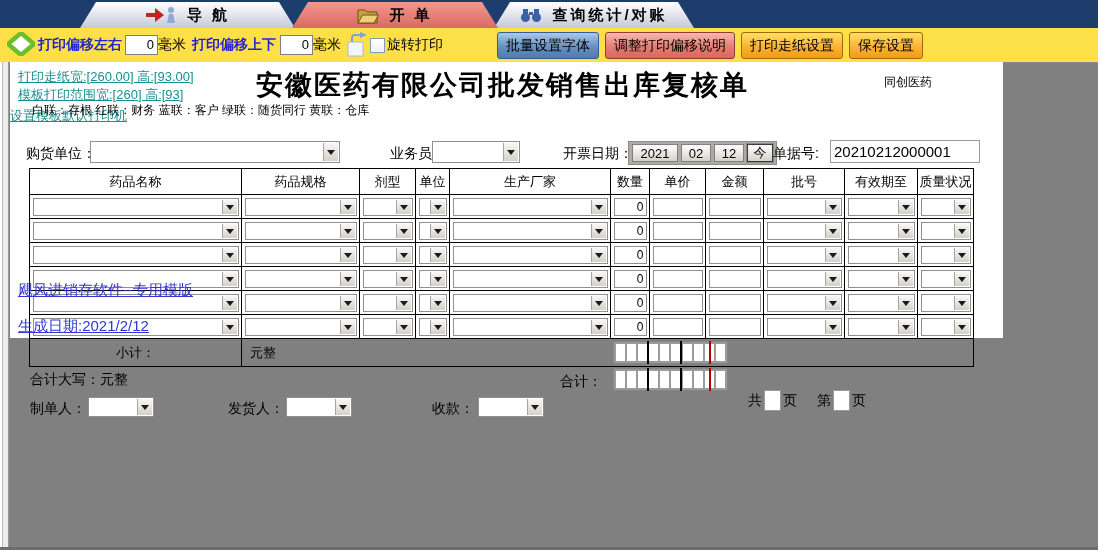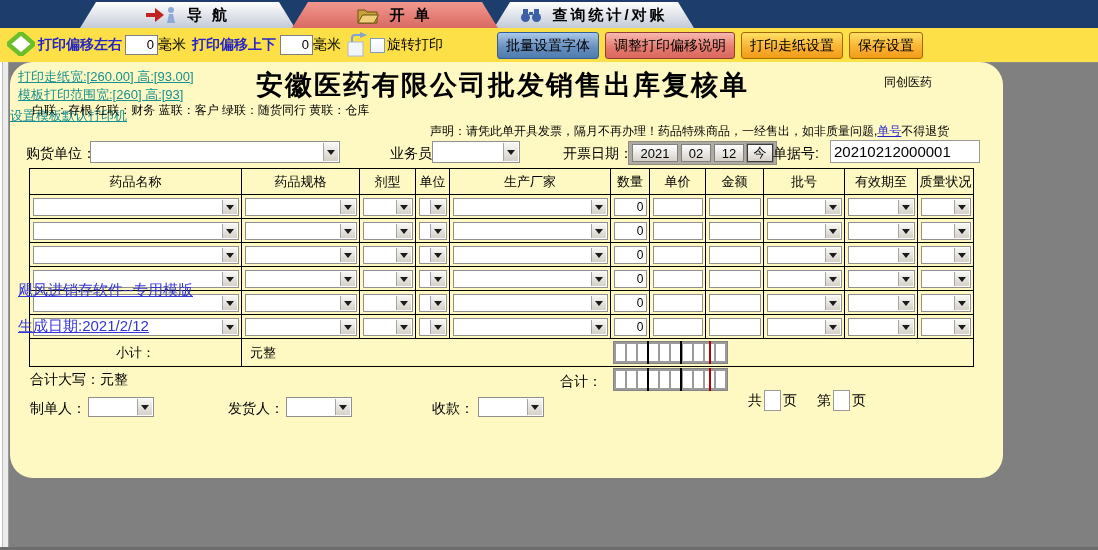--- a/index.html
+++ b/index.html
@@ -34,21 +34,21 @@
   .tbtn{height:25px;padding:0 8px;font-size:14px;display:flex;align-items:center;
     border-radius:3px;cursor:default;white-space:nowrap;}
   .tbtn.blue{background:linear-gradient(#aac8ea,#6890c0 55%,#4f7bae);border:1px solid #2f5f98;}
   .tbtn.salmon{background:linear-gradient(#f7b8b0,#e57d72 55%,#da675d);border:1px solid #8f3c35;}
   .tbtn.yellow{background:linear-gradient(#ffe061,#f9b031 60%,#f19c17);border:1px solid #a06a0a;}
   
   .gutter{position:absolute;left:0;top:62px;width:9px;height:488px;
     background:linear-gradient(90deg,#ffffff 0 2px,#bdbdbd 2px 3px,#ececec 3px 8px,#9a9a9a 8px);}
   .bottomedge{position:absolute;left:0;bottom:0;width:1098px;height:3px;background:#6d6d6d;}
   
-  .page{position:absolute;left:10px;top:62px;width:993px;height:416px;background:#fef9c3;border-radius:23px;}
+  .page{position:absolute;left:10px;top:62px;width:993px;height:276px;background:#ffffff;}
   .page .abs{position:absolute;}
   .tlink{color:#17908f;text-decoration:underline;font-size:13px;white-space:nowrap;cursor:pointer;}
   .legend{font-size:12px;color:#000;white-space:nowrap;}
   .title{left:220px;top:5px;width:545px;text-align:center;font-size:27px;font-weight:bold;
     letter-spacing:2px;white-space:nowrap;}
   .vendor{left:874px;top:12px;font-size:12px;}
   .decl{left:420px;top:61px;font-size:12px;white-space:nowrap;}
   .decl .declink{color:#2323cc;text-decoration:underline;cursor:pointer;}
   .flabel{font-size:14px;color:#000;white-space:nowrap;}
   
@@ -161,23 +161,20 @@
 <div class="page">
 
   <span class="abs tlink" style="left:8px;top:6px;">打印走纸宽:[260.00] 高:[93.00]</span>
   <span class="abs tlink" style="left:8px;top:24px;">模板打印范围宽:[260] 高:[93]</span>
   <span class="abs tlink" style="left:0;top:45px;">设置模板默认打印机</span>
   <span class="abs legend" style="left:22px;top:40px;">白联：存根  红联：财务  蓝联：客户  绿联：随货同行  黄联：仓库</span>
 
   <div class="abs title">安徽医药有限公司批发销售出库复核单</div>
   <span class="abs vendor">同创医药</span>
 
-  <div class="abs decl">
-    <span>声明：请凭此单开具发票，隔月不再办理！药品特殊商品，一经售出，如非质量问题,</span><span class="declink">单号</span><span>不得退货</span>
-  </div>
 
   <span class="abs flabel" style="left:16px;top:83px;">购货单位：</span>
   <div class="abs combo" style="left:80px;top:79px;width:250px;height:22px;"></div>
   <span class="abs flabel" style="left:380px;top:83px;">业务员：</span>
   <div class="abs combo" style="left:422px;top:79px;width:88px;height:22px;"></div>
   <span class="abs flabel" style="left:553px;top:83px;">开票日期：</span>
   <div class="abs dategroup">
     <div class="datebox" style="width:34px;">2021</div>
     <div class="datebox" style="width:18px;">02</div>
     <div class="datebox" style="width:18px;">12</div>

